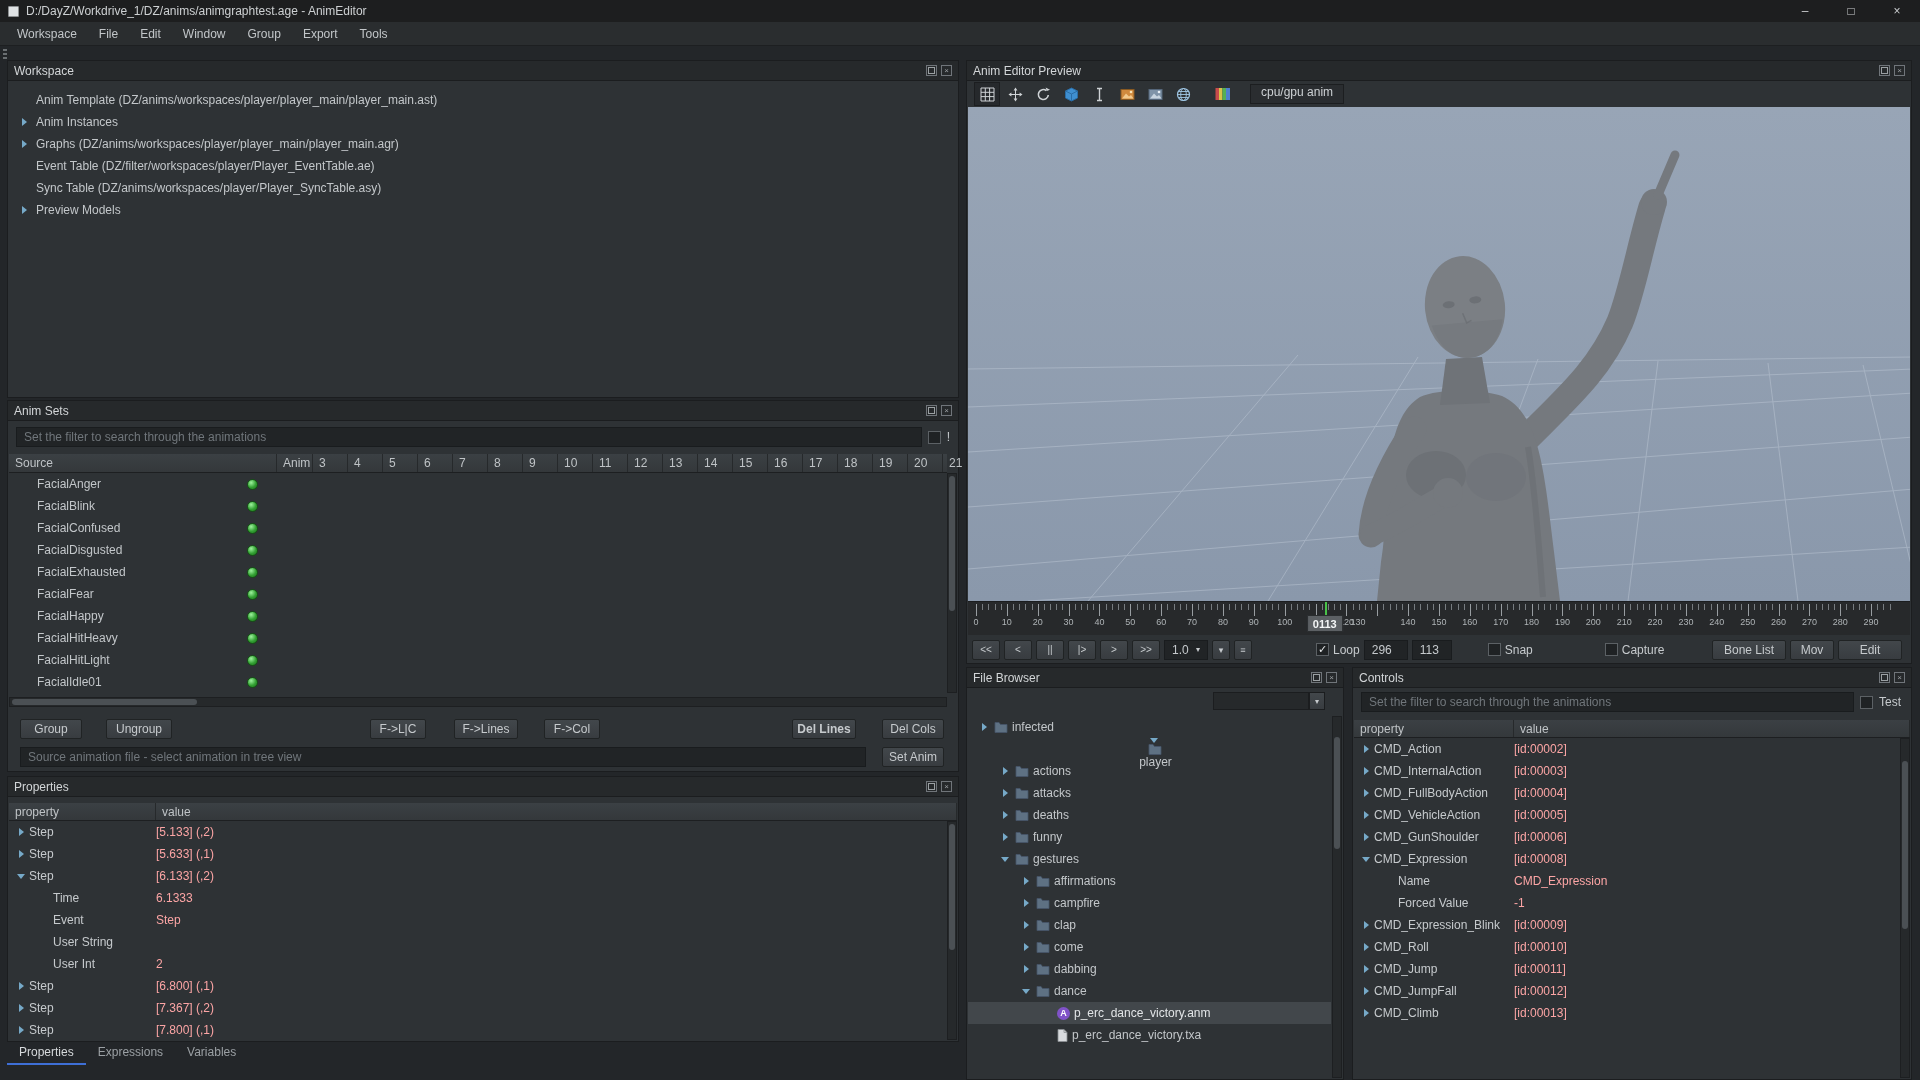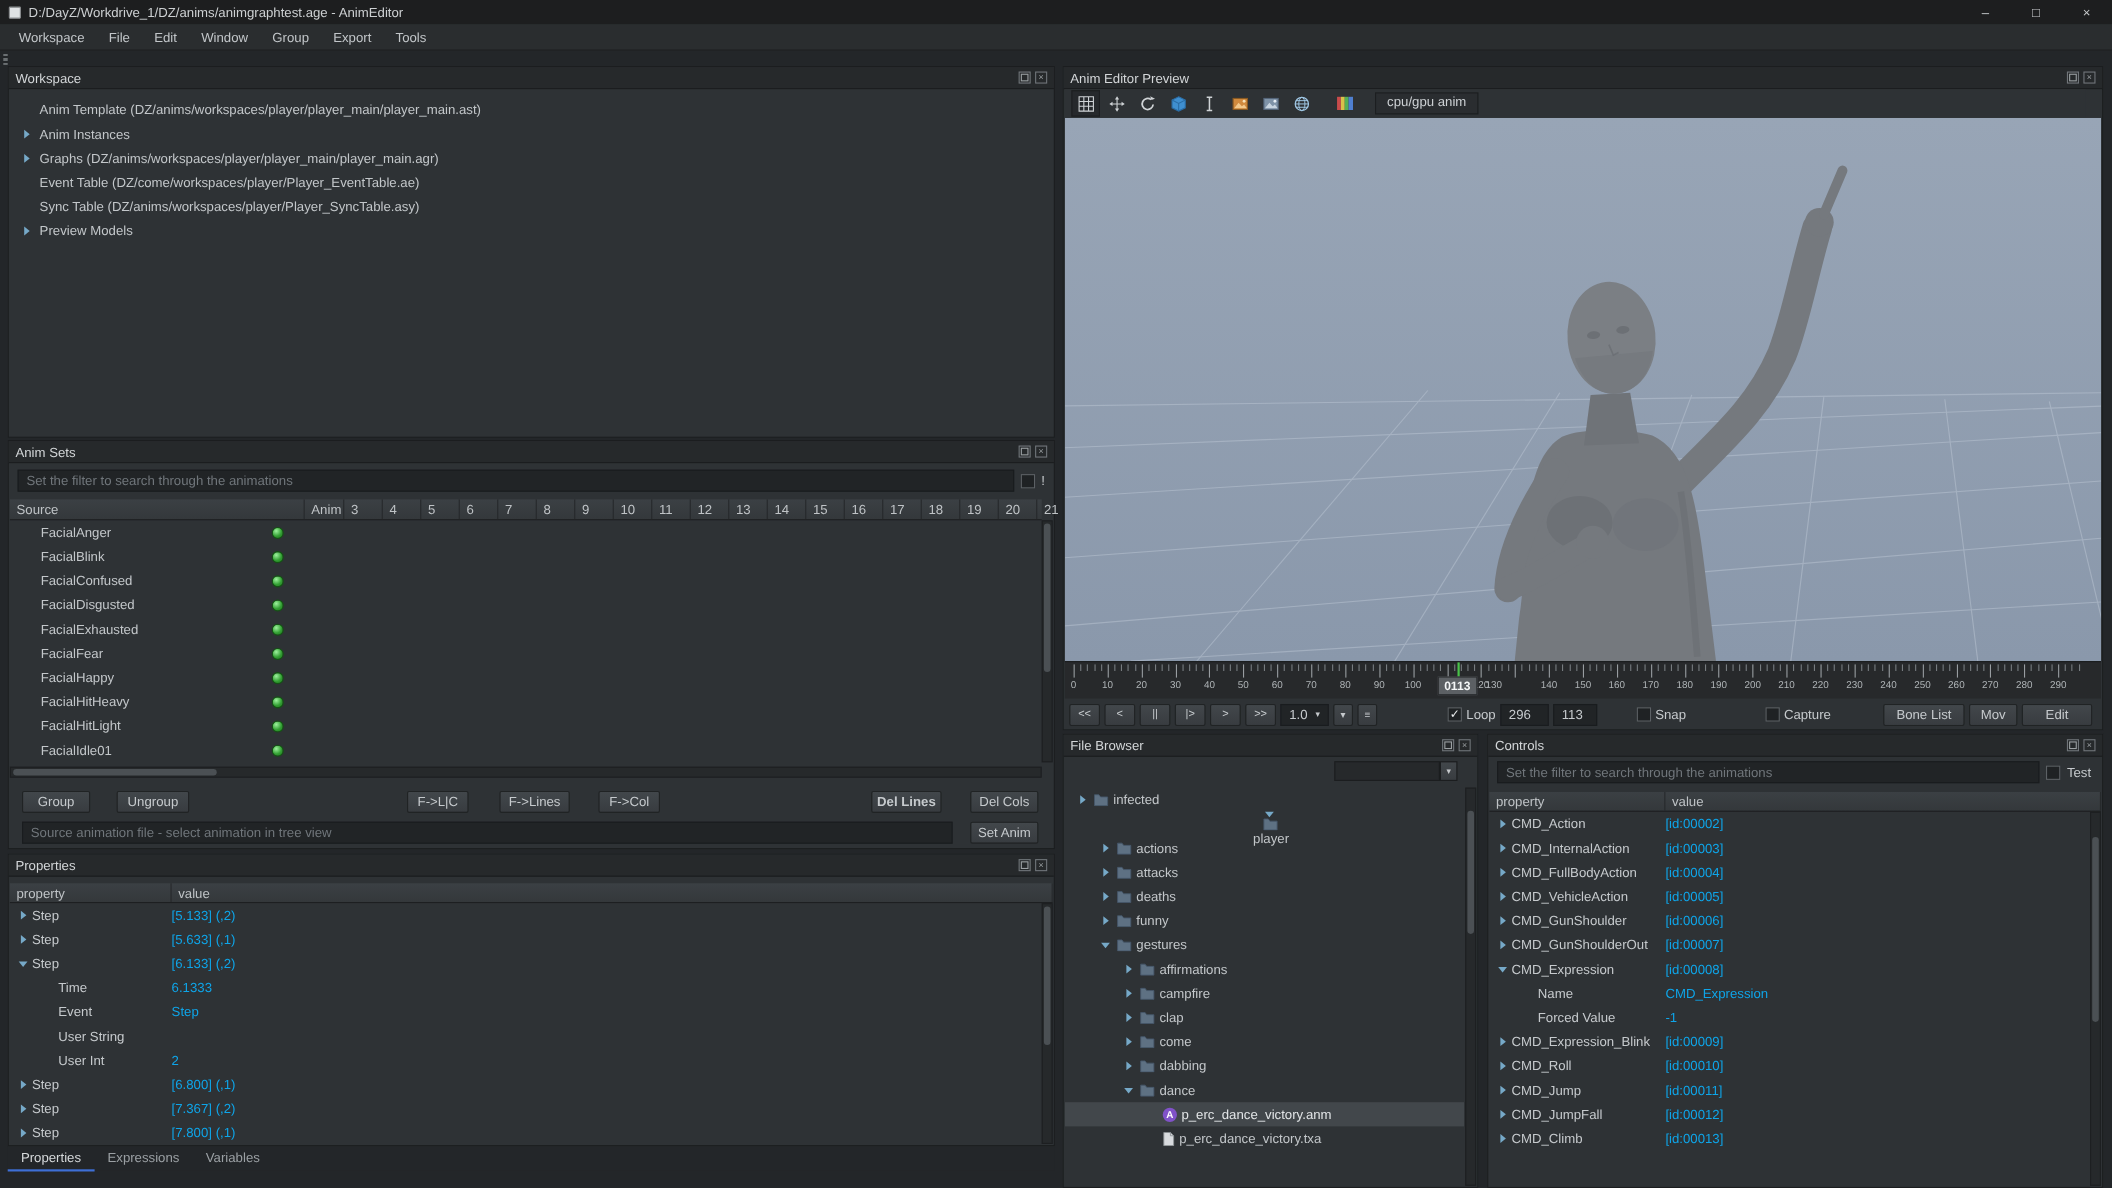--- a/index.html
+++ b/index.html
@@ -61,21 +61,21 @@
   .as-btnrow{position:absolute;left:0;right:0;top:317px;height:22px;display:flex;align-items:center}
   .as-statusrow{position:absolute;left:0;right:0;top:345px;height:22px;display:flex;align-items:center}
 
   
   .pv-colhdr{position:absolute;left:1px;top:26px;right:1px;height:18px;display:flex;background:linear-gradient(#3b4044,#34383b);border-bottom:1px solid #1d1f21}
   .pv-rows{position:absolute;left:1px;right:1px;overflow:hidden}
   .pv-row{position:relative;height:22px;display:flex;align-items:center}
   .pv-arrow{width:16px;margin-left:4px;display:flex;justify-content:center;flex:0 0 auto}
   .pv-arrow.sub{margin-left:28px}
   .pv-name{color:#c6cacd;white-space:nowrap}
-  .pv-val{position:absolute;left:147px;color:#0ea5e9;white-space:nowrap}
+  .pv-val{position:absolute;left:147px;color:#fca5a5;white-space:nowrap}
   .controls-grid .pv-val{left:160px}
 
   .tabbar{position:absolute;left:7px;top:1042px;width:952px;height:22px;display:flex;align-items:flex-start;background:#232629}
   .tab{padding:3px 12px 4px;color:#9ba0a4;border-bottom:2px solid transparent}
   .tab.active{color:#d6d9db;border-bottom:2px solid #3e6fd6}
 
   
   .pv-toolbar{position:absolute;left:1px;top:20px;right:15px;height:26px;background:#2e3235;display:flex;align-items:center;padding-left:6px;gap:2px}
   .tbtn{width:26px;height:24px;display:flex;align-items:center;justify-content:center;border:1px solid transparent}
   .tbtn.pressed{border:1px solid #1c1e20;background:#26292c}
@@ -145,21 +145,21 @@
           <span class="tree-label">Anim Instances</span>
         </div>
         <div class="tree-row">
           <span class="tw">
             <i class="arr-c"></i>
           </span>
           <span class="tree-label">Graphs (DZ/anims/workspaces/player/player_main/player_main.agr)</span>
         </div>
         <div class="tree-row">
           <span class="tw"></span>
-          <span class="tree-label">Event Table (DZ/come/workspaces/player/Player_EventTable.ae)</span>
+          <span class="tree-label">Event Table (DZ/filter/workspaces/player/Player_EventTable.ae)</span>
         </div>
         <div class="tree-row">
           <span class="tw"></span>
           <span class="tree-label">Sync Table (DZ/anims/workspaces/player/Player_SyncTable.asy)</span>
         </div>
         <div class="tree-row">
           <span class="tw">
             <i class="arr-c"></i>
           </span>
           <span class="tree-label">Preview Models</span>
@@ -936,27 +936,20 @@
         </div>
         <div class="pv-row">
           <span class="pv-arrow">
             <i class="arr-c"></i>
           </span>
           <span class="pv-name">CMD_GunShoulder</span>
           <span class="pv-val">[id:00006]</span>
         </div>
         <div class="pv-row">
           <span class="pv-arrow">
-            <i class="arr-c"></i>
-          </span>
-          <span class="pv-name">CMD_GunShoulderOut</span>
-          <span class="pv-val">[id:00007]</span>
-        </div>
-        <div class="pv-row">
-          <span class="pv-arrow">
             <i class="arr-e"></i>
           </span>
           <span class="pv-name">CMD_Expression</span>
           <span class="pv-val">[id:00008]</span>
         </div>
         <div class="pv-row">
           <span class="pv-arrow sub"></span>
           <span class="pv-name">Name</span>
           <span class="pv-val">CMD_Expression</span>
         </div>

